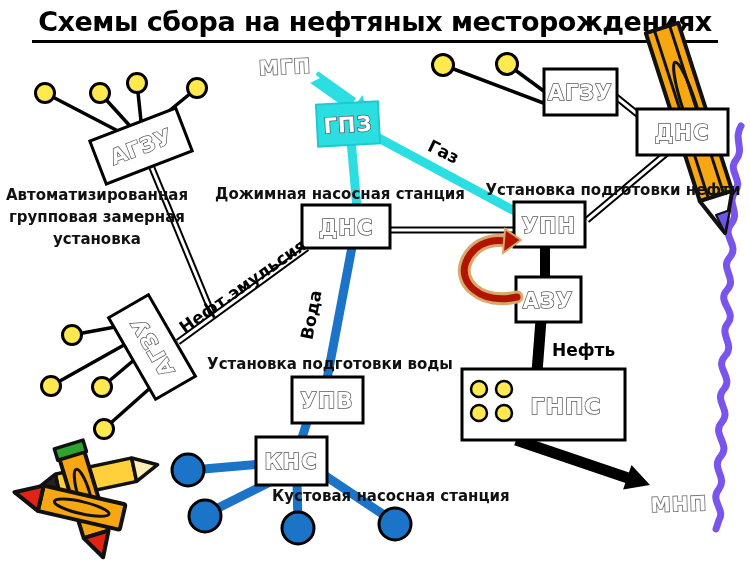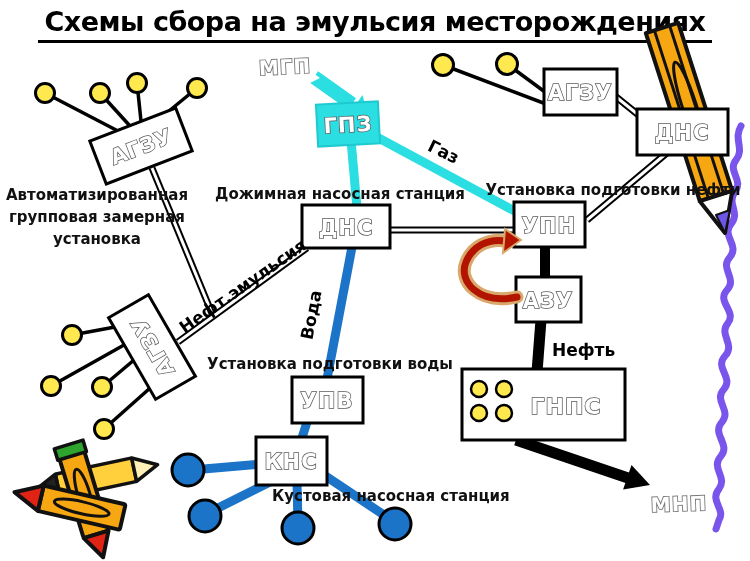--- a/index.html
+++ b/index.html
@@ -37,21 +37,21 @@
   .red-outer{stroke:var(--recycle_gold);stroke-width:13;fill:none;stroke-linecap:round;}
   .red-inner{stroke:var(--recycle_red);stroke-width:7;fill:none;stroke-linecap:round;}
   .ink{stroke:#111;stroke-linejoin:round;}
 </style>
 </head>
 <body>
 
 <div class="stage">
 
   <div class="title-wrap">
-    <h1>Схемы сбора на эмульсия месторождениях</h1>
+    <h1>Схемы сбора на нефтяных месторождениях</h1>
   </div>
 
   <svg class="diagram" width="750" height="561" viewBox="0 0 750 561">
 
     <path class="purple" d="M741,126 C733,139 745,149 736,160 C727,171 744,180 735,192 C726,204 741,212 731,224
          C721,236 740,245 730,257 C719,269 738,278 727,290 C716,302 737,311 728,323
          C718,335 736,344 725,356 C714,368 734,377 724,389 C713,401 732,410 722,422
          C711,434 731,444 721,456 C710,468 728,477 719,489 C709,501 726,509 719,520 L716,529"></path>
 
     <g>

